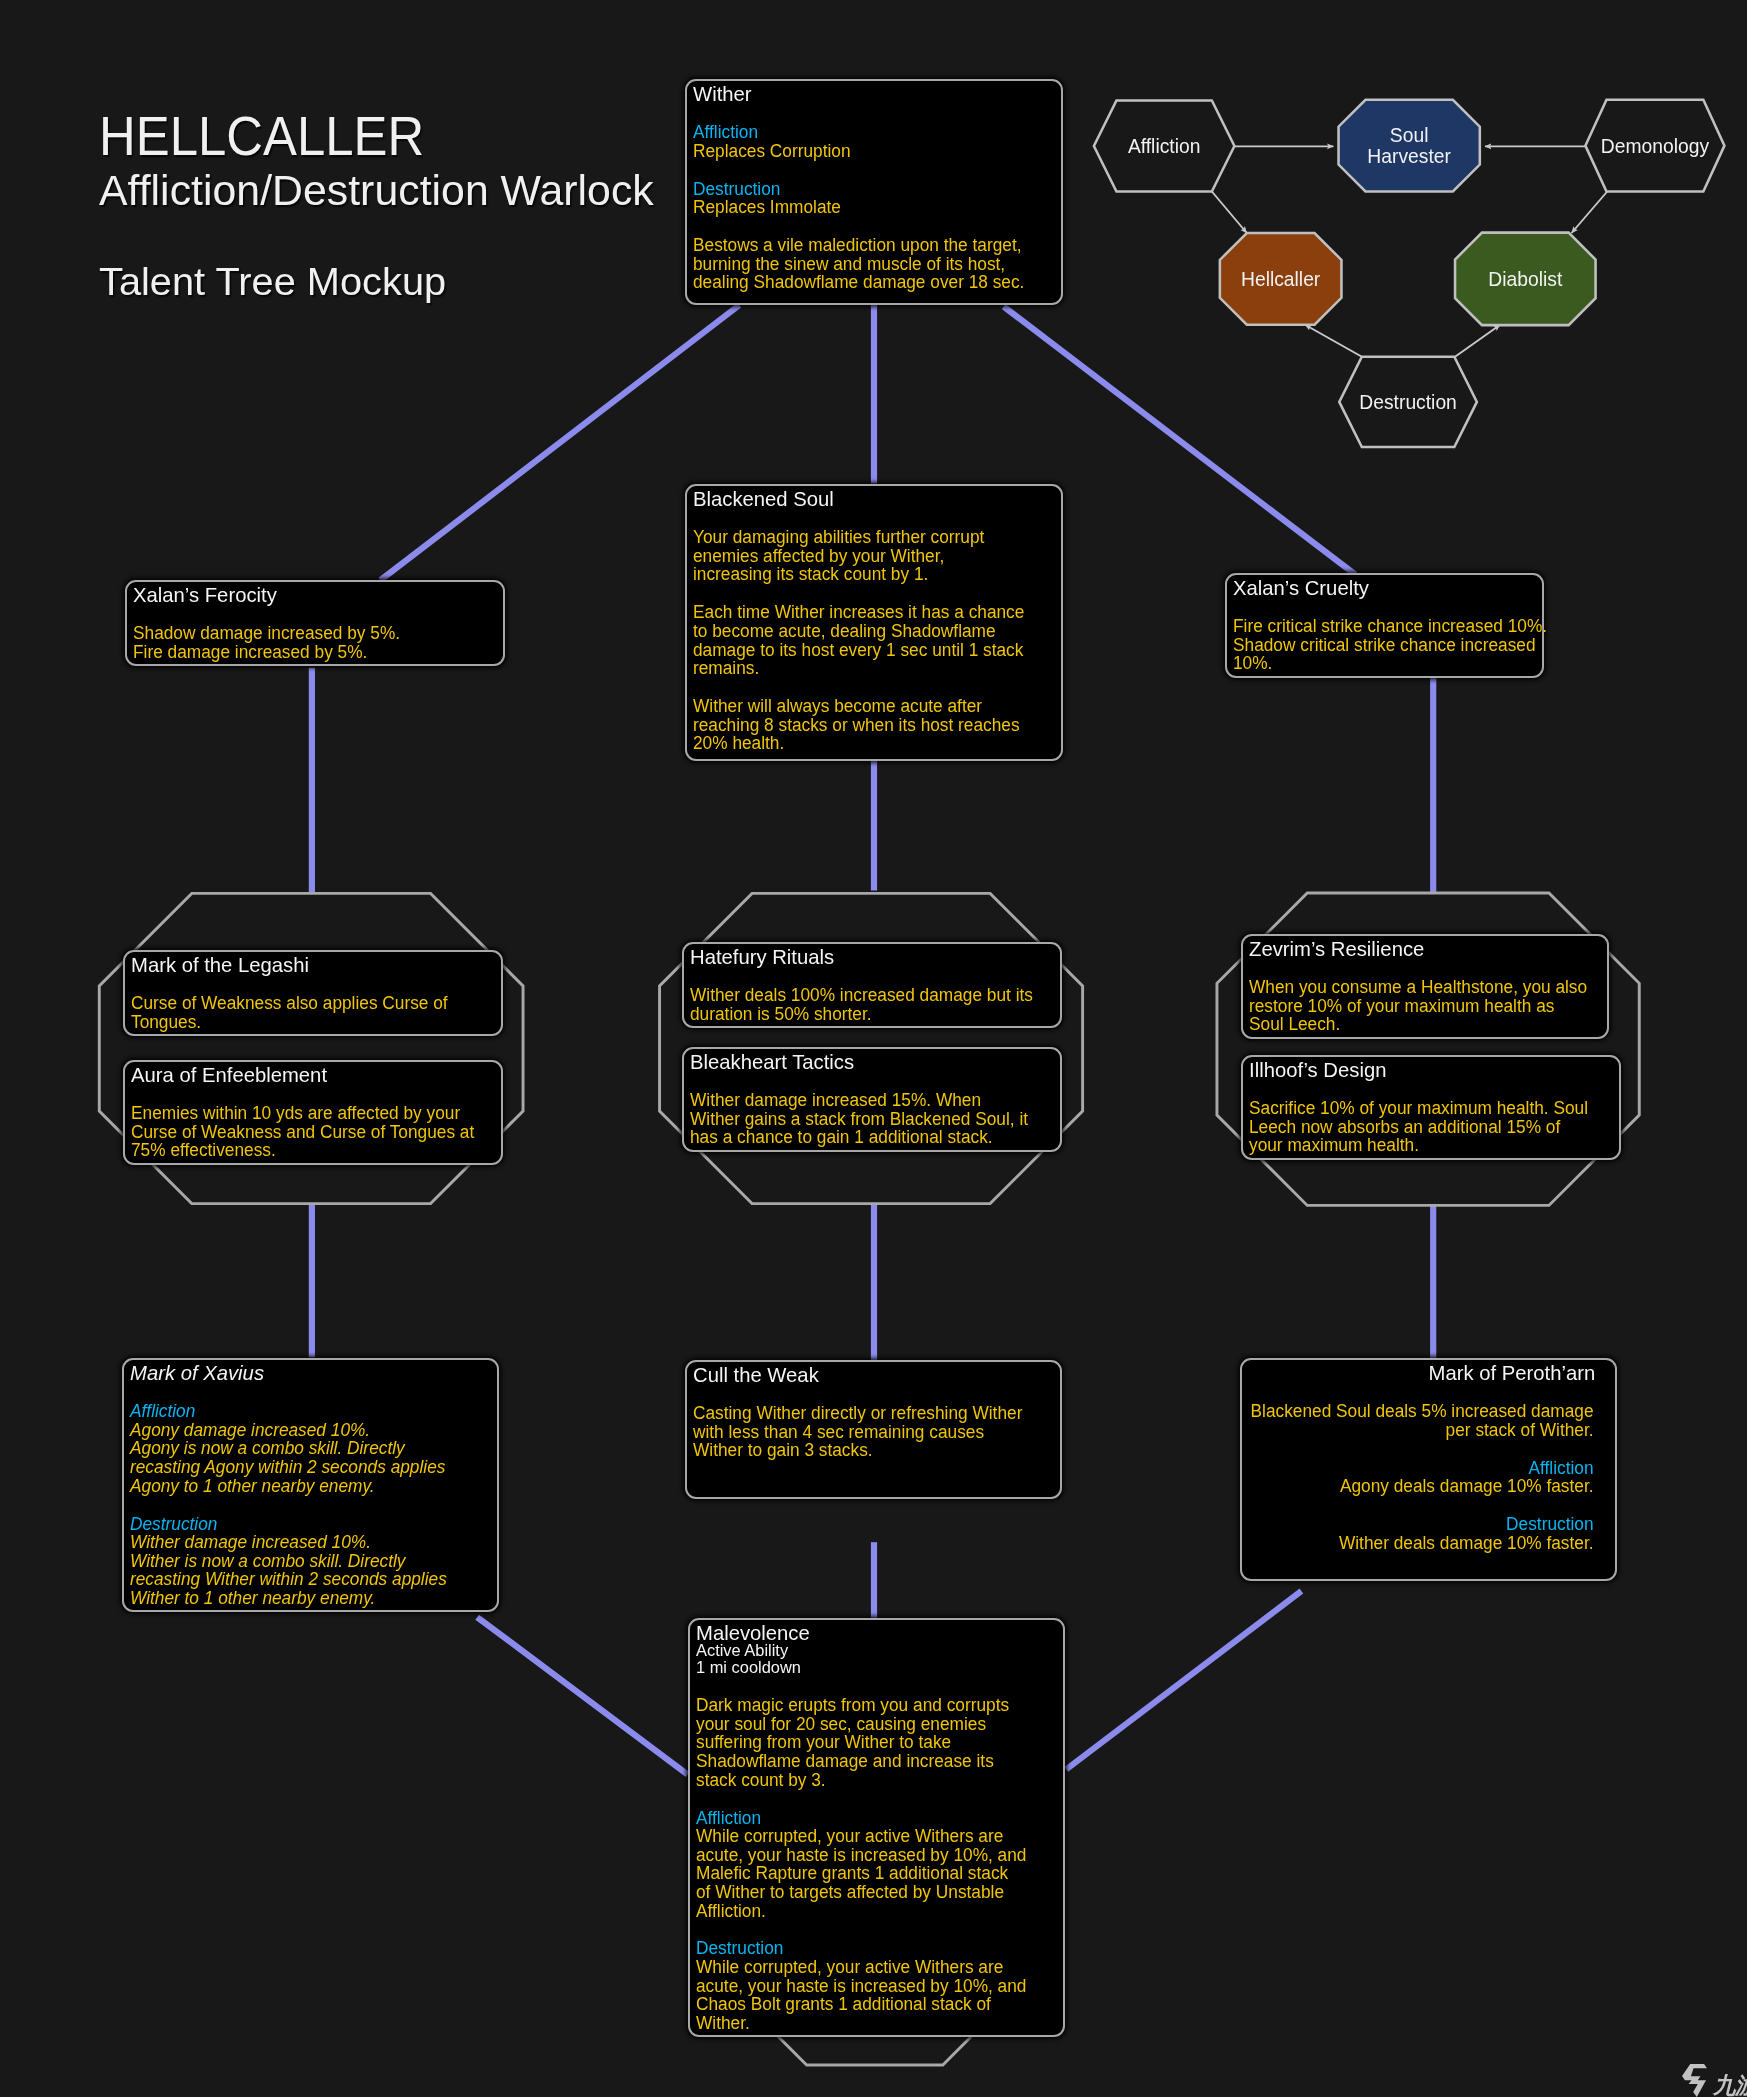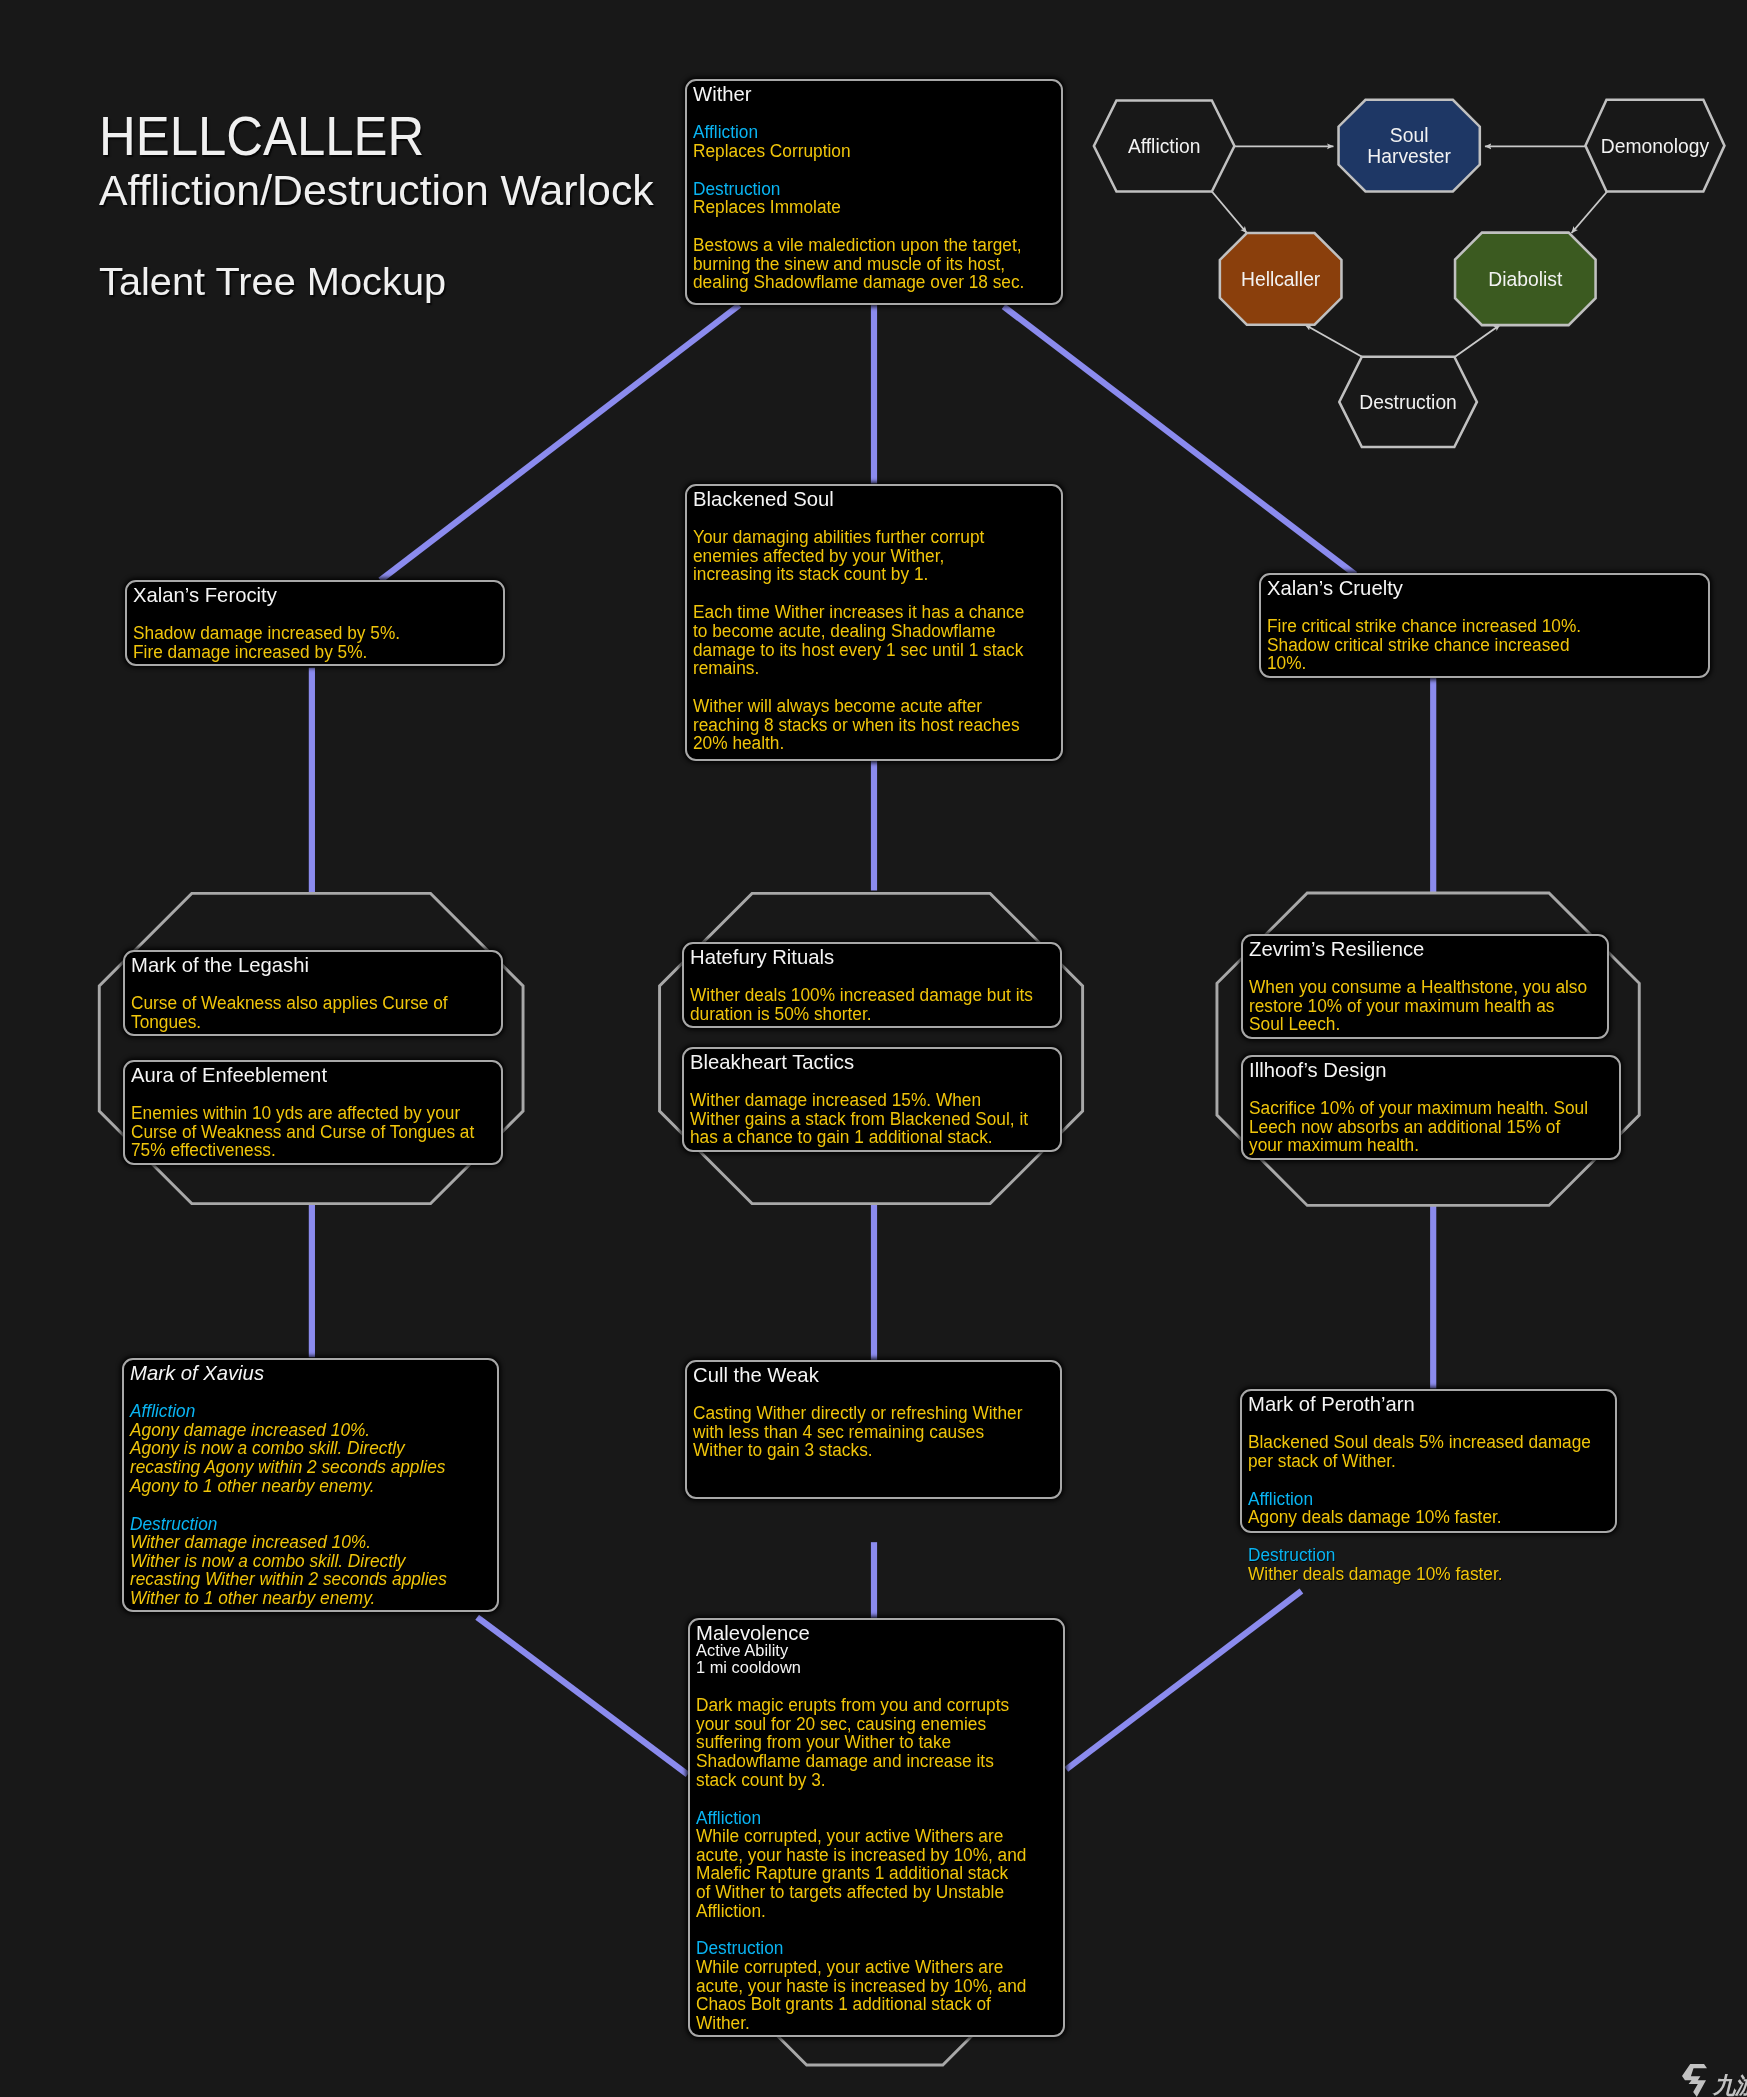--- a/index.html
+++ b/index.html
@@ -141,21 +141,21 @@
 20% health.</div>
 </div>
 
 <div class="node" id="n-xalans-ferocity" style="left:125px;top:580px;width:380px;">
   <div class="t">Xalan’s Ferocity</div>
   <div class="pad"></div>
   <div class="b">Shadow damage increased by 5%.
 Fire damage increased by 5%.</div>
 </div>
 
-<div class="node" id="n-xalans-cruelty" style="left:1259px;top:573px;width:451px;">
+<div class="node" id="n-xalans-cruelty" style="left:1225px;top:573px;width:319px;">
   <div class="t">Xalan’s Cruelty</div>
   <div class="pad"></div>
   <div class="b">Fire critical strike chance increased 10%.
 Shadow critical strike chance increased
 10%.</div>
 </div>
 
 <div class="node" id="n-mark-of-the-legashi" style="left:123px;top:950px;width:380px;">
   <div class="t">Mark of the Legashi</div>
   <div class="pad"></div>
@@ -219,21 +219,21 @@
 </div>
 
 <div class="node" id="n-cull-the-weak" style="left:685px;top:1360px;width:377px;height:139px;">
   <div class="t">Cull the Weak</div>
   <div class="pad"></div>
   <div class="b">Casting Wither directly or refreshing Wither
 with less than 4 sec remaining causes
 Wither to gain 3 stacks.</div>
 </div>
 
-<div class="node" id="n-mark-of-perotharn" style="left:1240px;top:1389px;width:377px;height:144px;">
+<div class="node" id="n-mark-of-perotharn" style="left:1240px;top:1358px;width:377px;height:223px;text-align:right;">
   <div class="t">Mark of Peroth’arn</div>
   <div class="pad"></div>
   <div class="b">Blackened Soul deals 5% increased damage
 per stack of Wither.</div>
   <div class="gap"></div>
   <div class="s">Affliction</div>
   <div class="b">Agony deals damage 10% faster.</div>
   <div class="gap"></div>
   <div class="s">Destruction</div>
   <div class="b">Wither deals damage 10% faster.</div>

